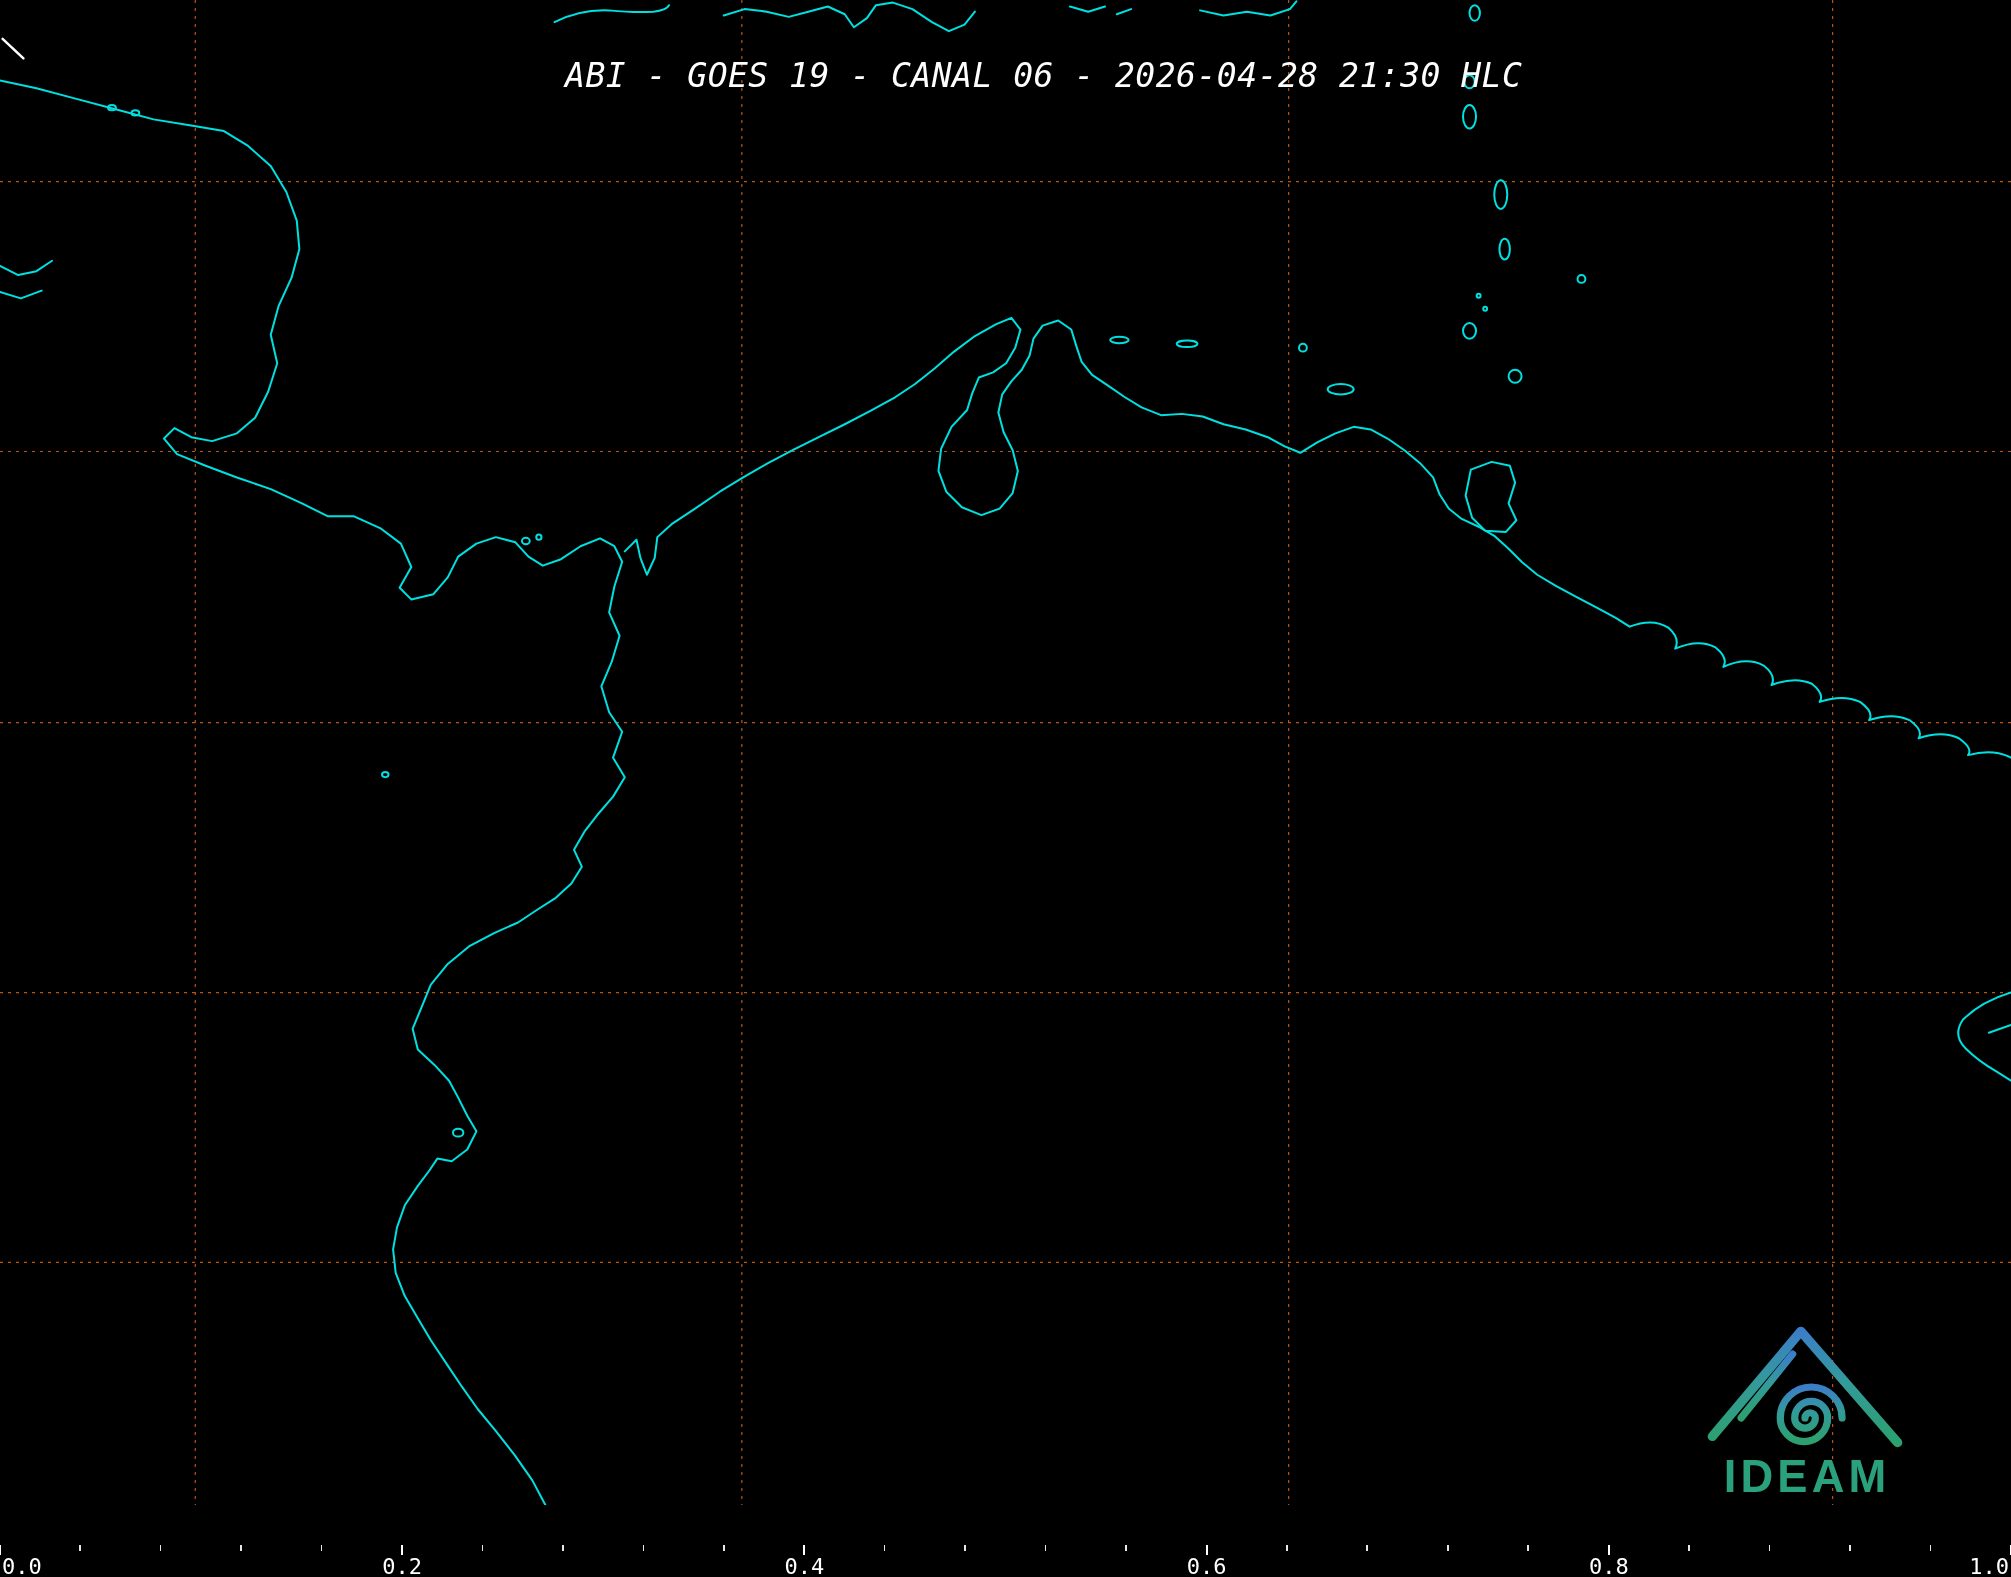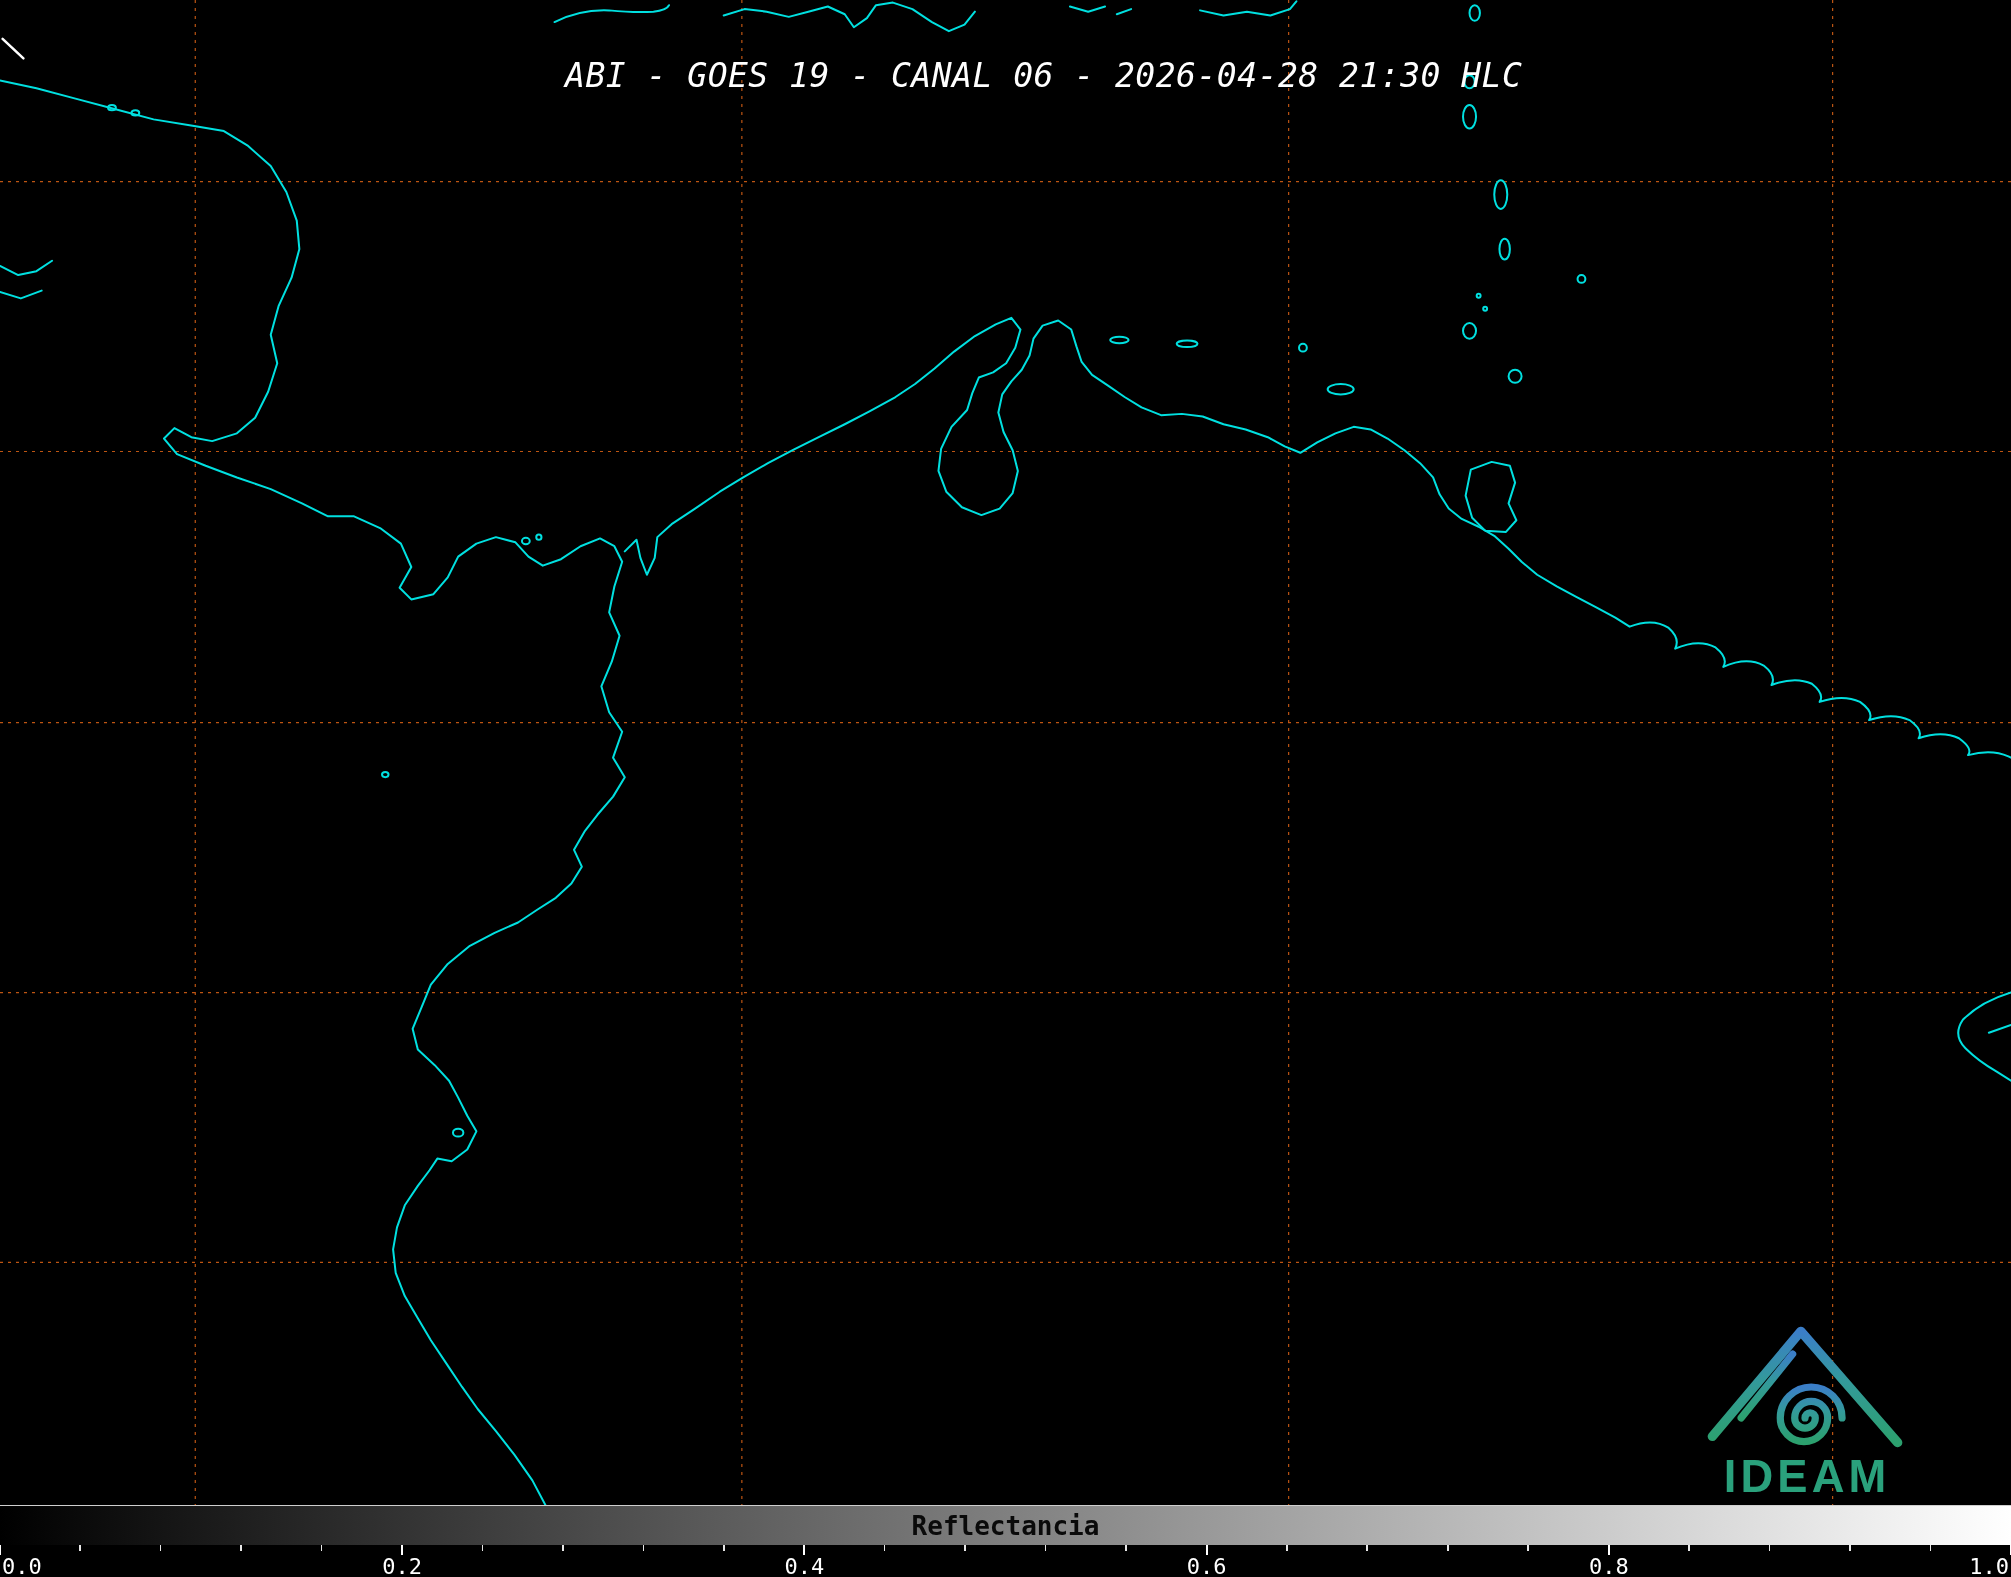--- a/index.html
+++ b/index.html
@@ -105,23 +105,20 @@
           <stop offset="1" stop-color="#2ca06e"></stop>
         </linearGradient>
       </defs>
       <path d="M 10,114 L 96,12 L 190,120" fill="none" stroke="url(#lg)" stroke-width="9" stroke-linecap="round" stroke-linejoin="round"></path>
       <path d="M 88,34 L 38,96" fill="none" stroke="url(#lg)" stroke-width="7" stroke-linecap="round"></path>
       <path d="M 100,96 a5,5 0 1 1 10,0 a10,10 0 1 1 -20,0 a16,16 0 1 1 32,0 a23,23 0 1 1 -46,0 a30,30 0 1 1 60,0" fill="none" stroke="url(#lg)" stroke-width="7" stroke-linecap="round"></path>
       <text class="logo-text" x="102" y="168" text-anchor="middle">IDEAM</text>
     </svg>
   </div>
 
-  <div class="colorbar" id="colorbar" style="background: linear-gradient(to right, rgb(0, 0, 0), rgb(255, 255, 255));">
-    <div class="colorbar-label">Reflectancia</div>
-  </div>
 
   <div class="axis" id="axis">
       <div class="tick major" style="left: calc(0% - 1px);"></div>
       <div class="tick" style="left: calc(4% - 1px);"></div>
       <div class="tick" style="left: calc(8% - 1px);"></div>
       <div class="tick" style="left: calc(12% - 1px);"></div>
       <div class="tick" style="left: calc(16% - 1px);"></div>
       <div class="tick major" style="left: calc(20% - 1px);"></div>
       <div class="tick" style="left: calc(24% - 1px);"></div>
       <div class="tick" style="left: calc(28% - 1px);"></div>

